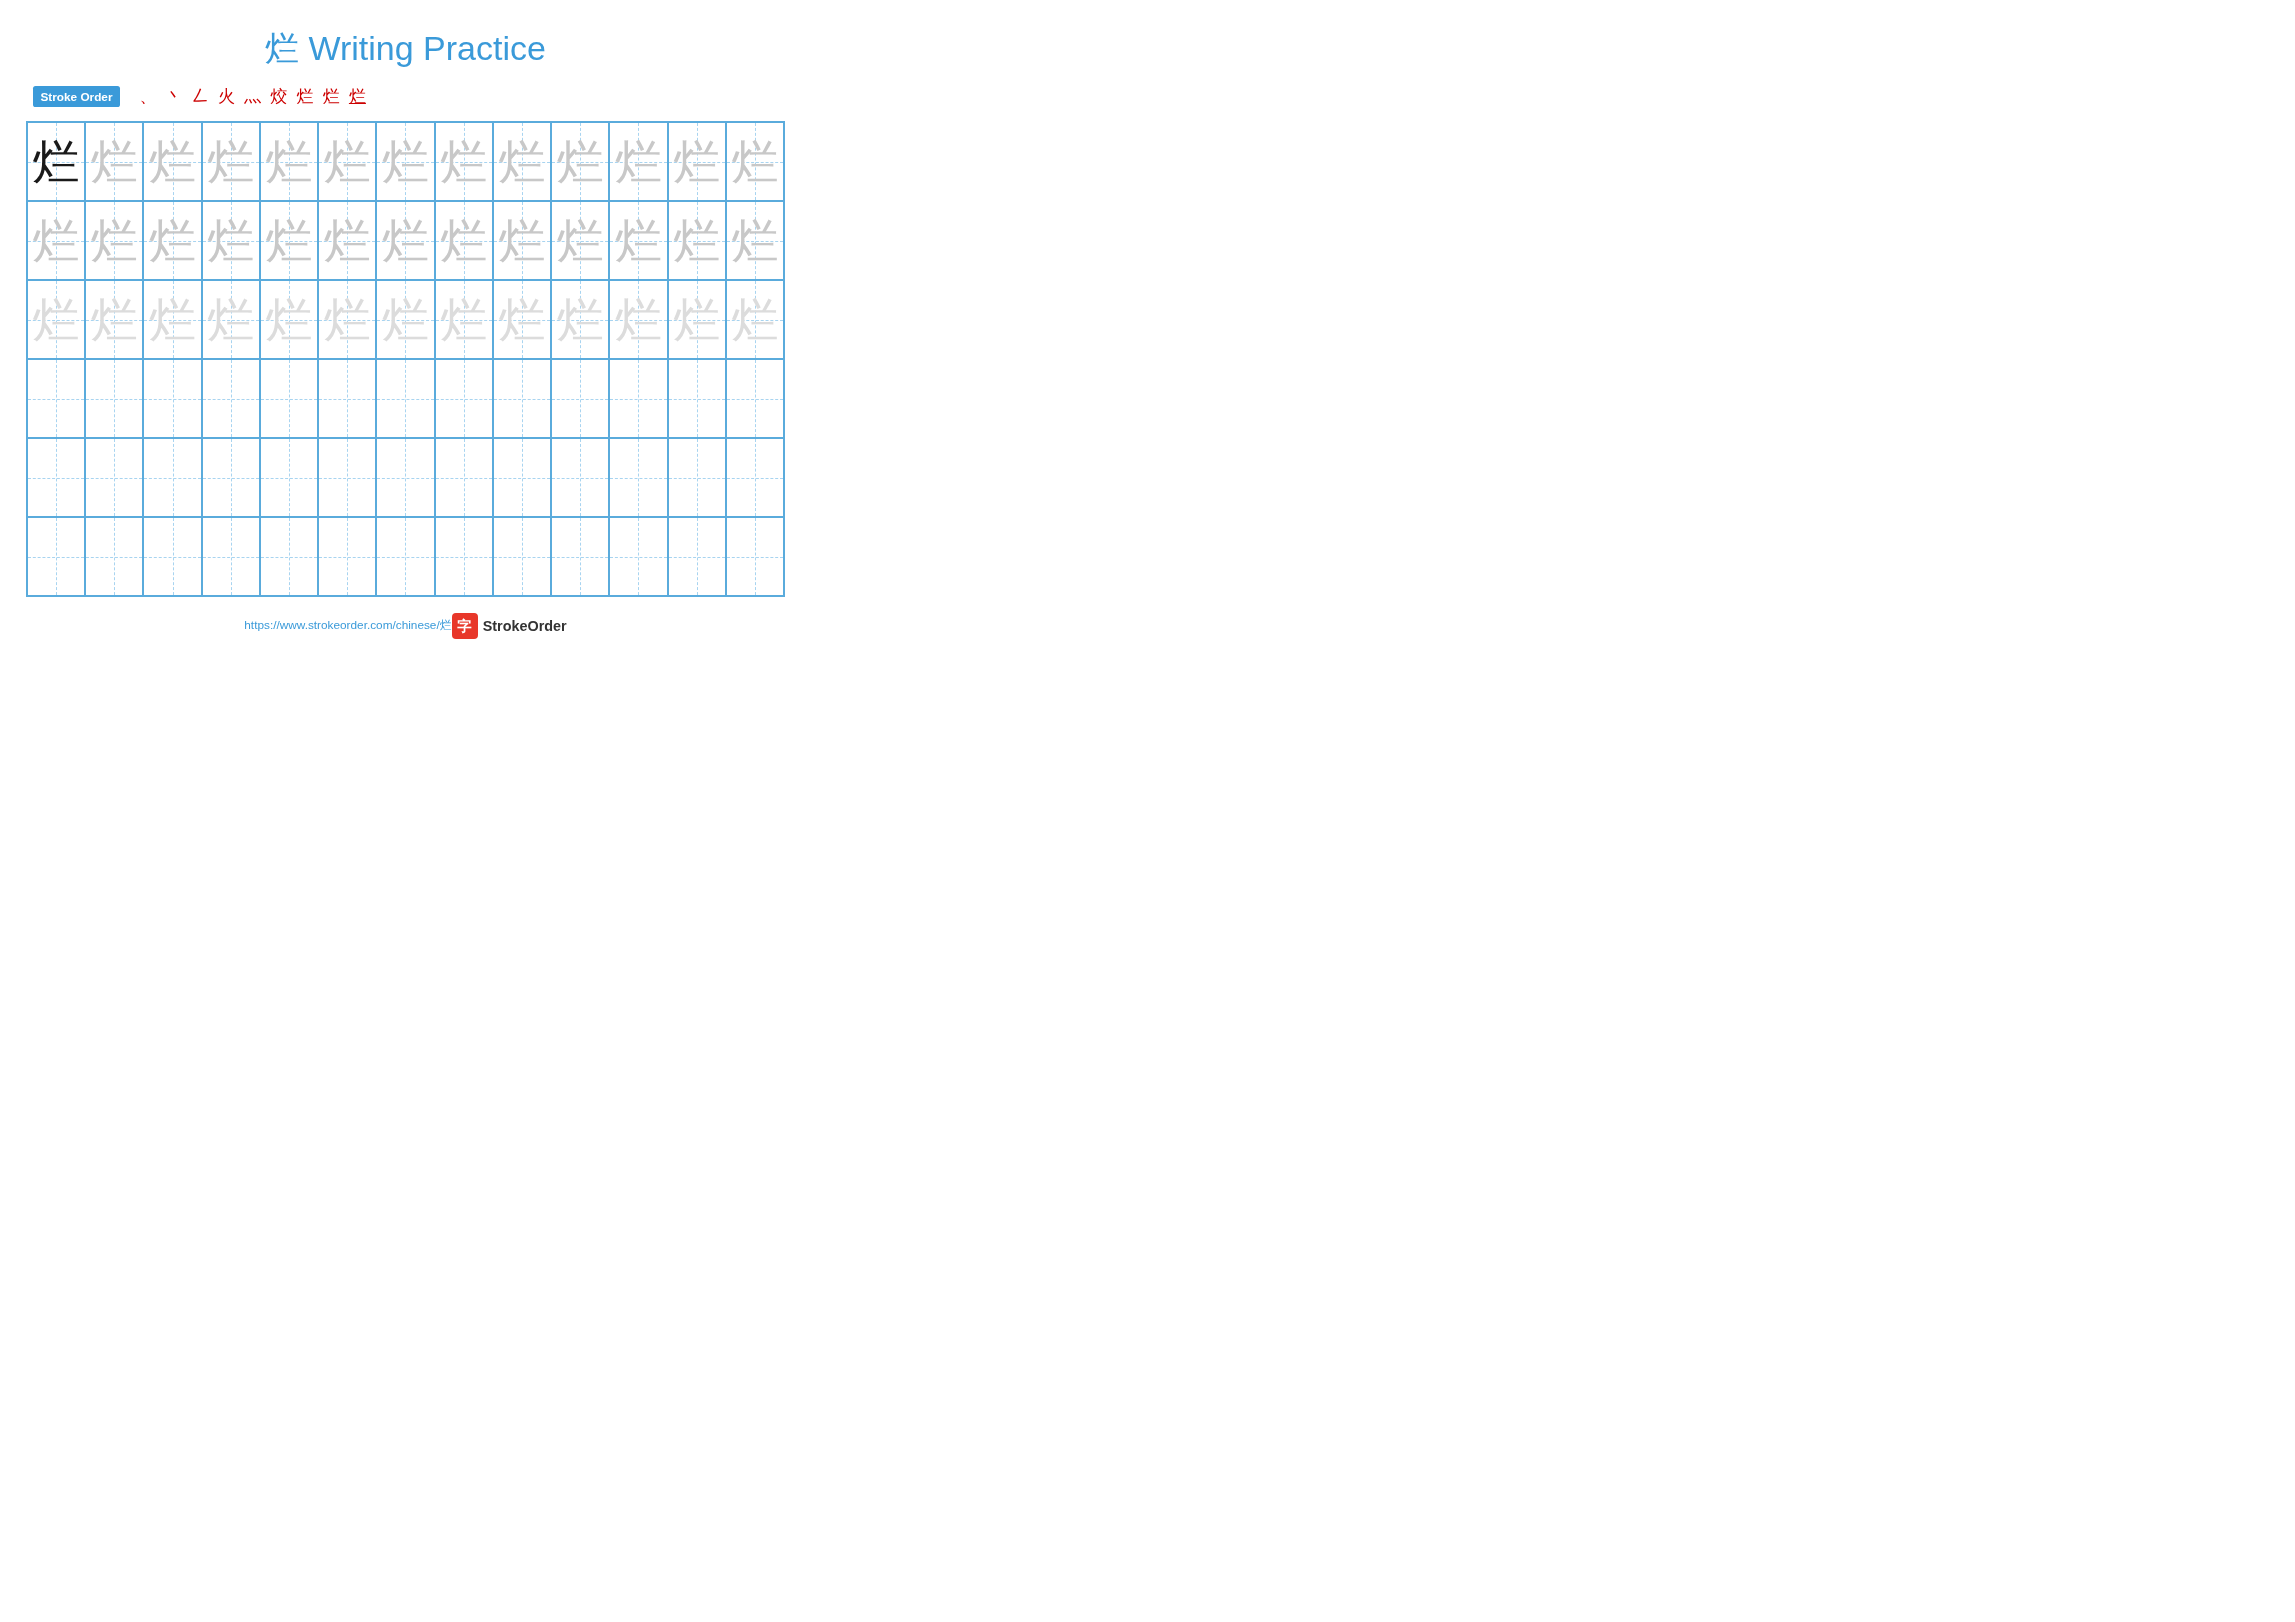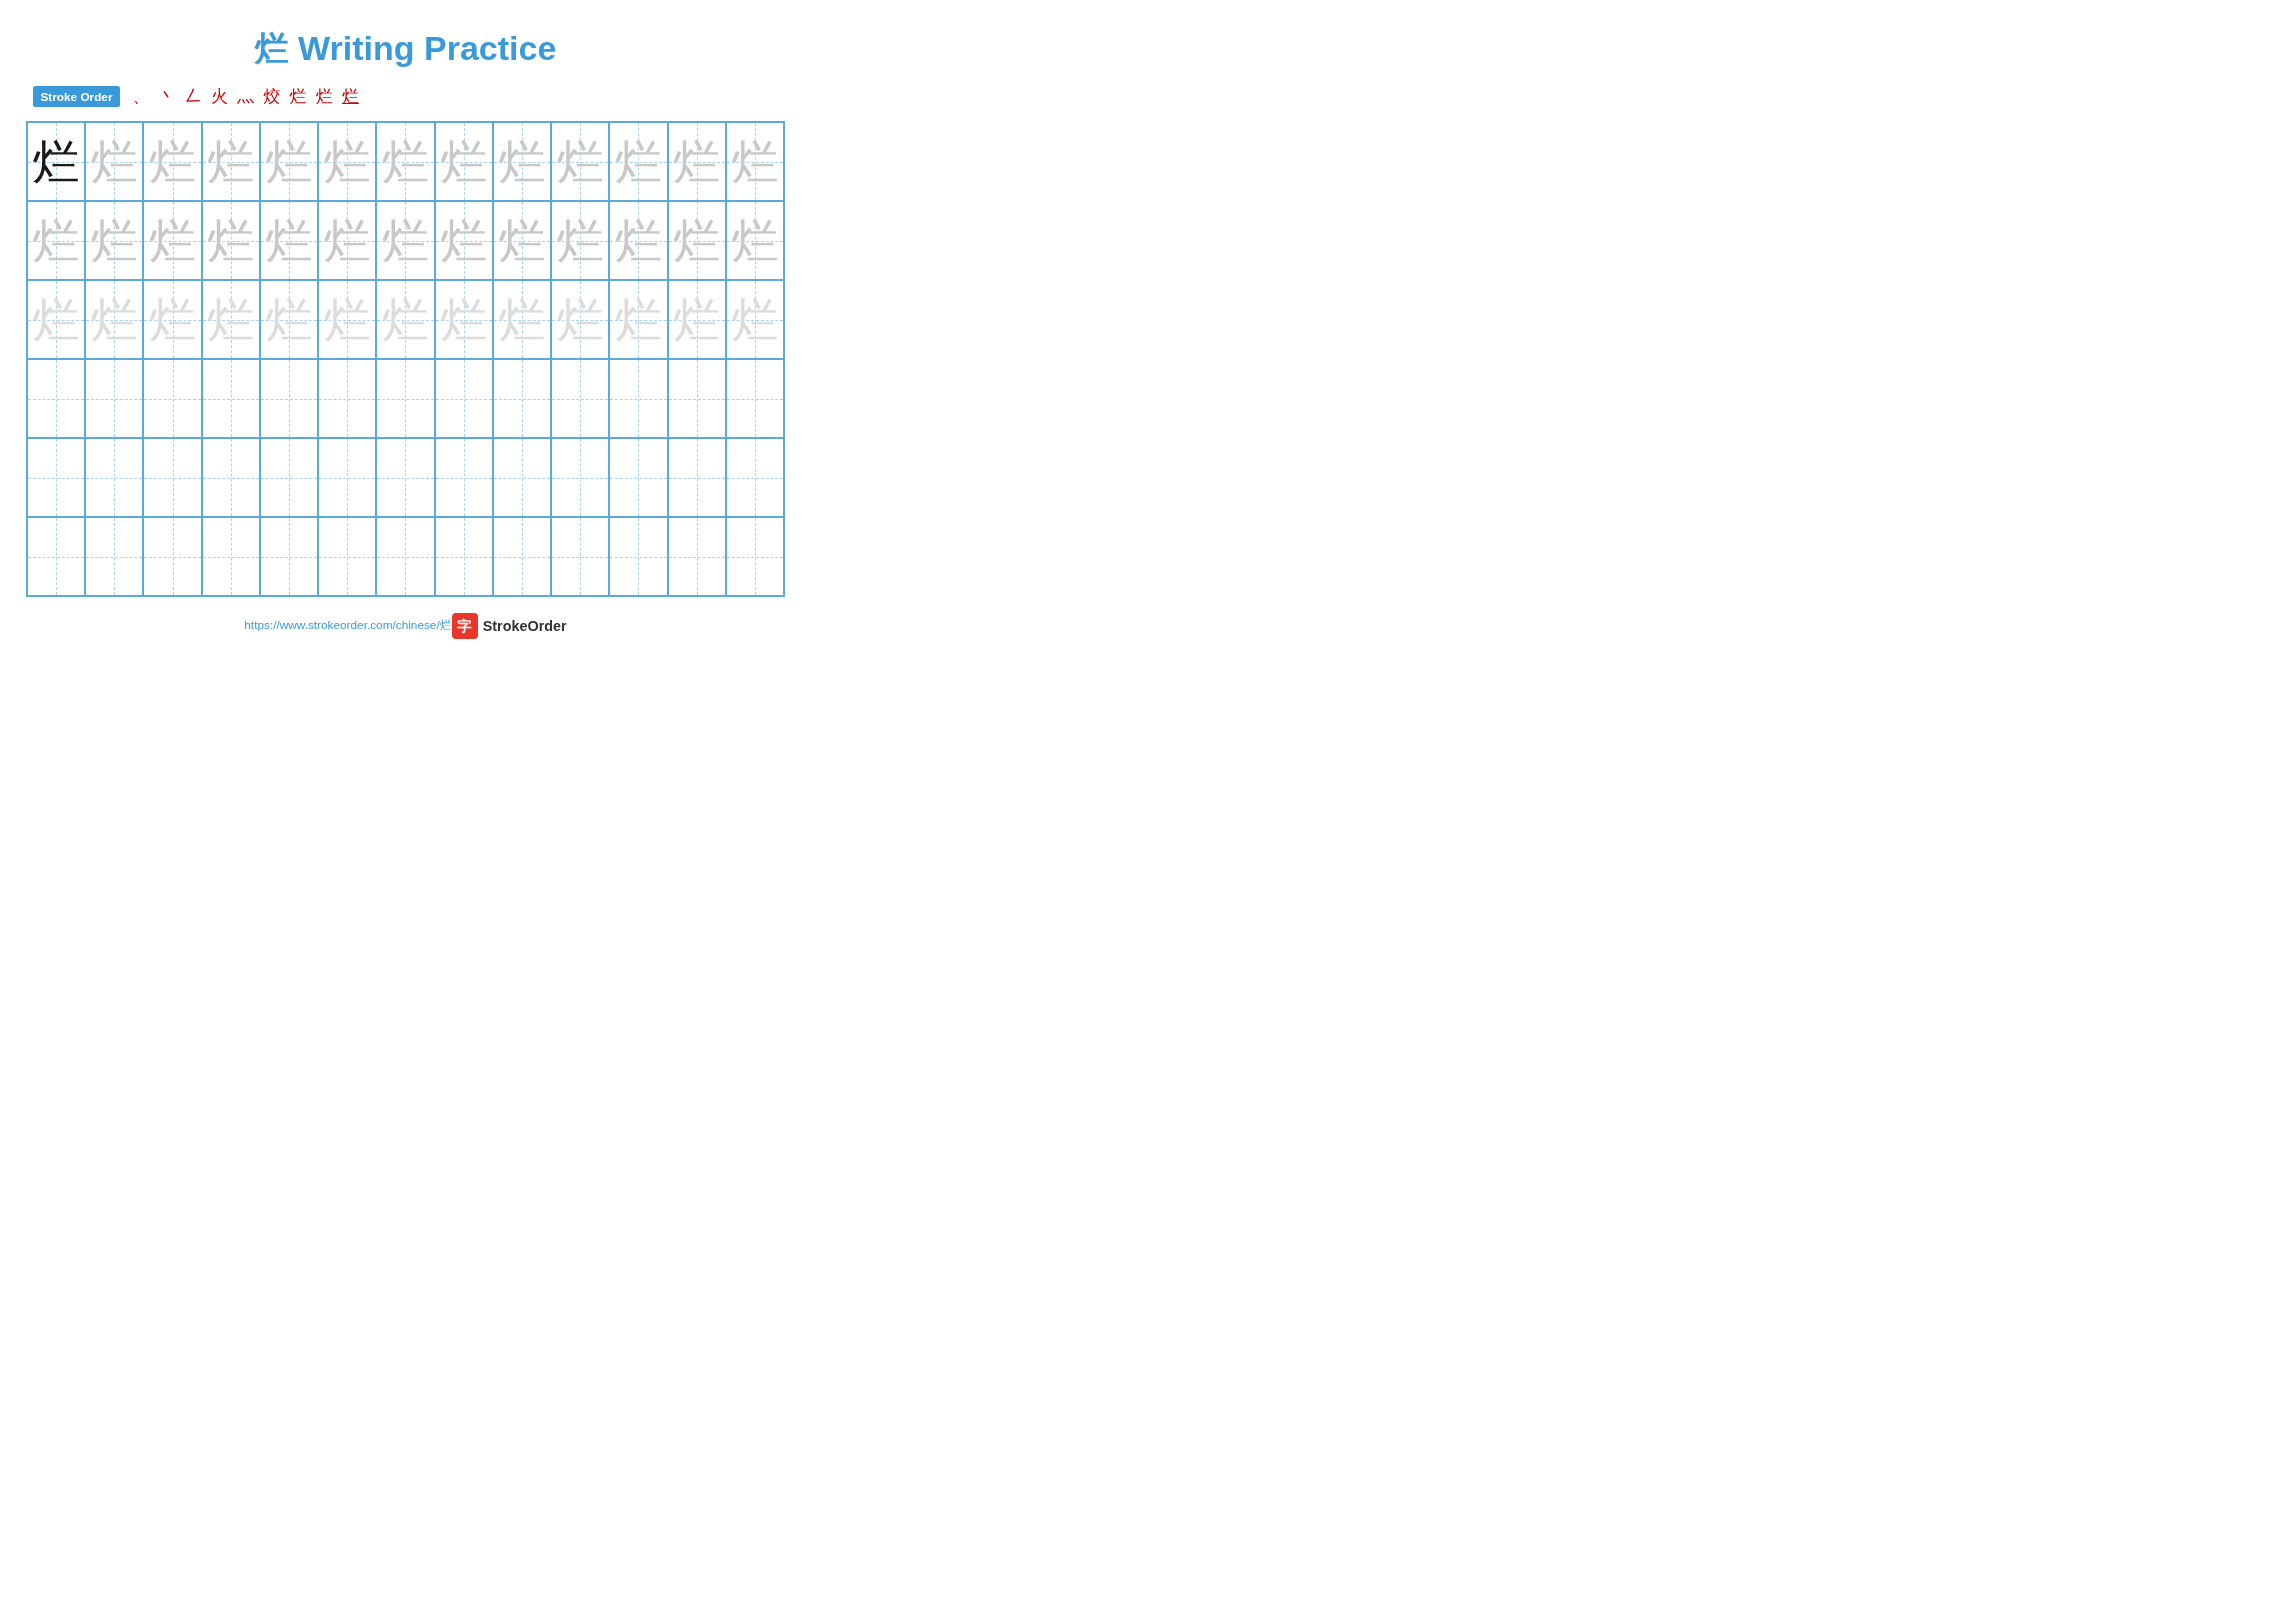--- a/index.html
+++ b/index.html
@@ -10,31 +10,31 @@
       width: 811px;
       min-height: 573px;
       padding: 19.6px 26px;
       position: relative;
     }
 
     
     .title {
       text-align: center;
       font-size: 34px;
-      font-weight: bold;
+      font-weight: normal;
       color: #3a9ad9;
       margin-bottom: 13px;
       margin-top: 6.5px;
     }
 
     
     .stroke-order-row {
       display: flex;
       align-items: center;
-      gap: 12px;
+      gap: 19px;
       margin-bottom: 13px;
       margin-left: 6.5px;
     }
 
     .stroke-order-badge {
       background: #3a9ad9;
       color: white;
       font-size: 11.8px;
       font-weight: bold;
       padding: 3.3px 7.9px;

